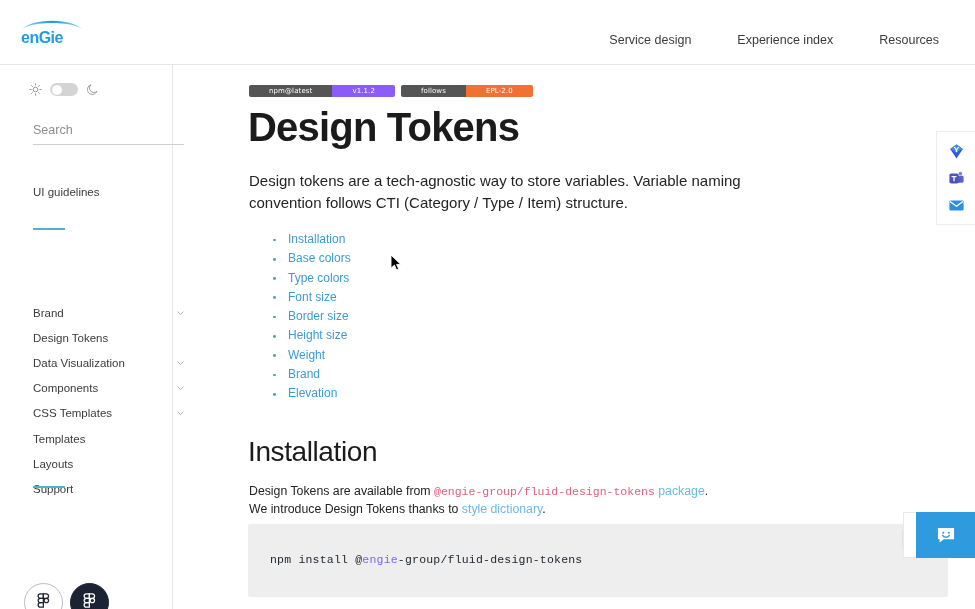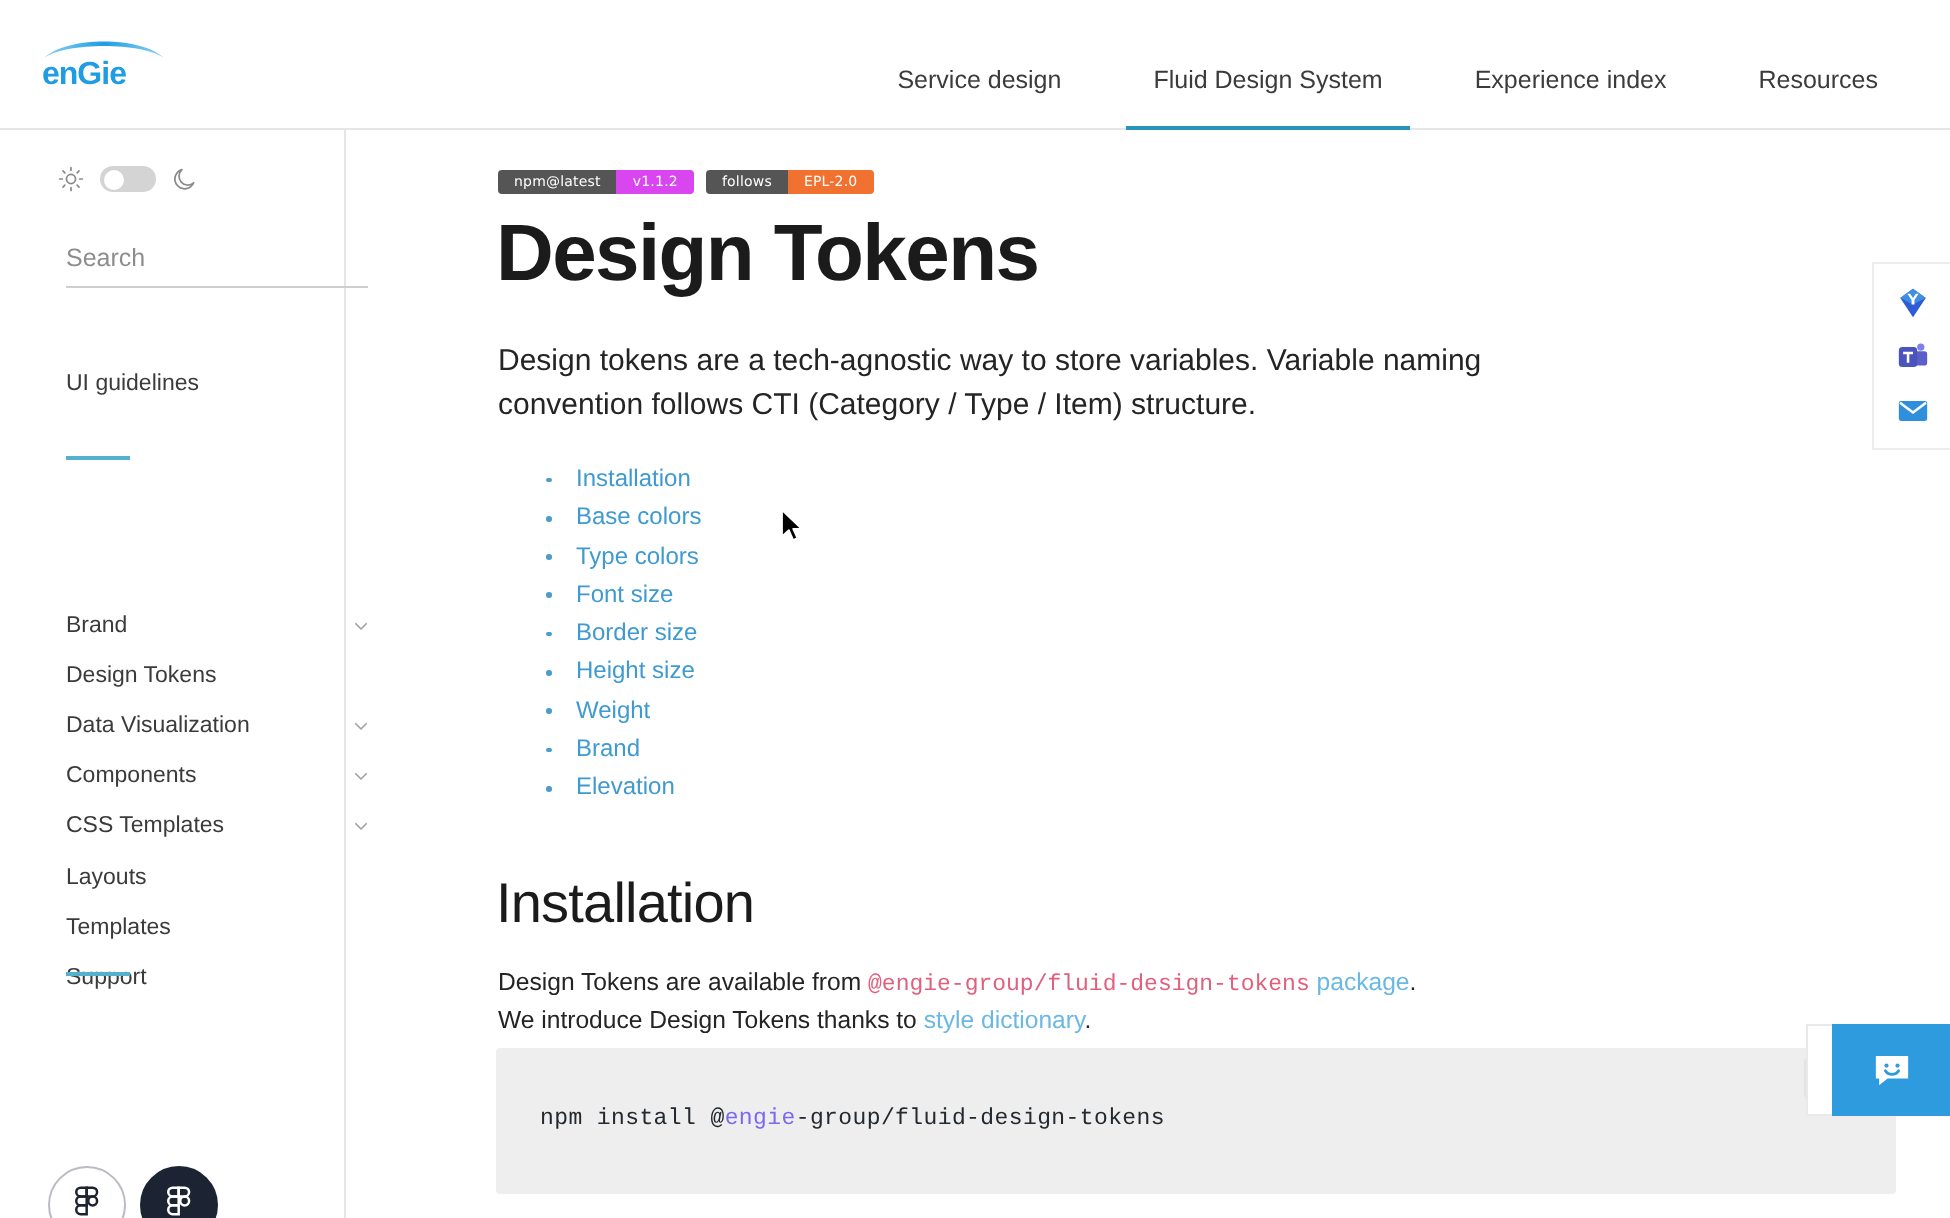--- a/index.html
+++ b/index.html
@@ -159,26 +159,26 @@
   .badges {
     position: absolute; top: 20px; left: 32px;
     display: flex; gap: 6px;
   }
   .badge { display: flex; height: 12px; border-radius: 2px; overflow: hidden; }
   .badge span {
     display: flex; align-items: center;
     font-family: "DejaVu Sans", sans-serif;
     font-size: 7px;
     color: #fff;
-    padding: 0 8px;
+    padding: 0 20px;
     line-height: 12px;
     letter-spacing: .1px;
   }
   .badge .k { background: #555555; }
-  .badge .v-blue { background: #d946ef; }
+  .badge .v-blue { background: #8b5cf6; }
   .badge .v-orange { background: #f07130; }
 
   .page-title {
     position: absolute; top: 40px; left: 31px;
     font-size: 40px; font-weight: 700;
     letter-spacing: -0.8px;
     color: #1b1b1b;
   }
   .intro {
     position: absolute; top: 105px; left: 32px;
@@ -306,21 +306,20 @@
           <stop offset="100%" stop-color="#8fd4f2"></stop>
         </linearGradient>
       </defs>
       <path d="M1 12 C 12 1, 50 1, 61 12 L 61 12 C 50 4, 12 4, 1 12 Z" fill="url(#arcg)"></path>
     </svg>
     <div class="logo-text">enGie</div>
   </div>
 
   <nav class="topnav">
     <div class="topnav-item">Service design</div>
-    <div class="topnav-item active">Fluid Design System</div>
     <div class="topnav-item">Experience index</div>
     <div class="topnav-item">Resources</div>
   </nav>
 </div>
 
 <aside class="sidebar">
 
   <div class="theme-toggle">
     <svg class="sun-icon" viewBox="0 0 24 24">
       <circle cx="12" cy="12" r="4.2" fill="none" stroke="#8a8a8a" stroke-width="1.6"></circle>
@@ -372,24 +371,24 @@
         <path d="M5 9l7 7 7-7" fill="none" stroke="#555" stroke-width="2.2" stroke-linecap="round" stroke-linejoin="round"></path>
       </svg>
     </li>
     <li class="side-item">
       <span>CSS Templates</span>
       <svg class="chev" viewBox="0 0 24 24">
         <path d="M5 9l7 7 7-7" fill="none" stroke="#555" stroke-width="2.2" stroke-linecap="round" stroke-linejoin="round"></path>
       </svg>
     </li>
     <li class="side-item">
+      <span>Templates</span>
+    </li>
+    <li class="side-item">
       <span>Layouts</span>
-    </li>
-    <li class="side-item">
-      <span>Templates</span>
     </li>
     <li class="side-item">
       <span>Support</span>
     </li>
   </ul>
 
   <div class="side-rule-accent lower"></div>
 
   <div class="social-row r1">
     <div class="social-btn outline">

